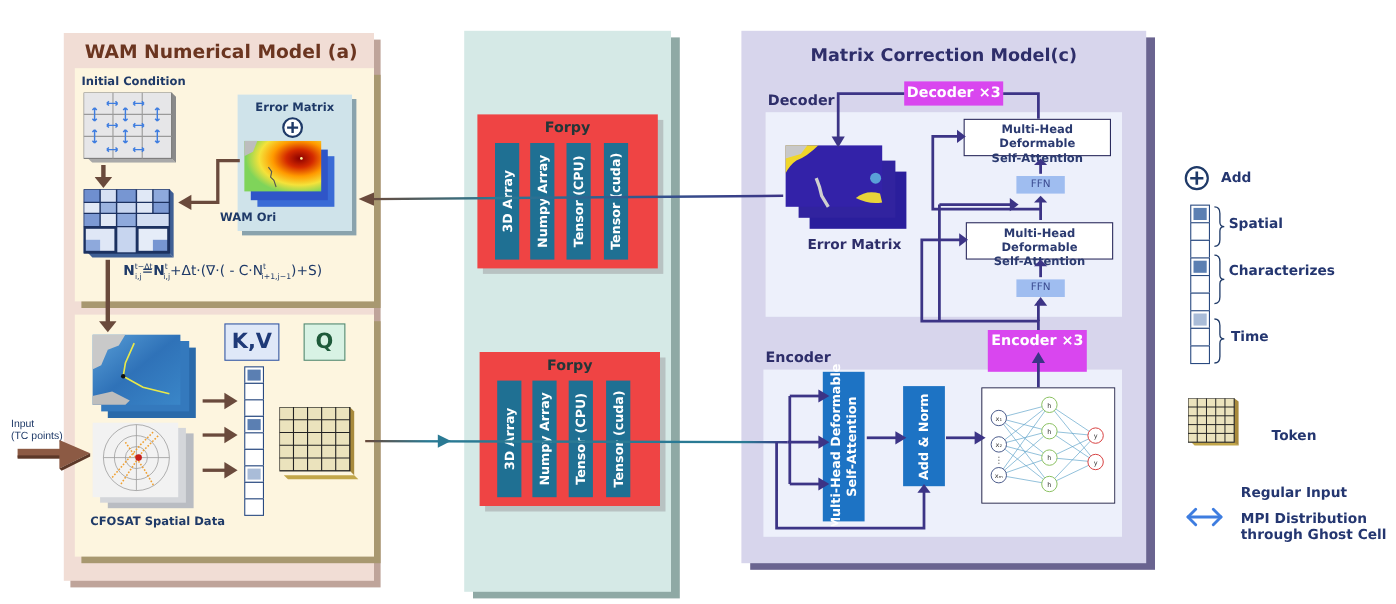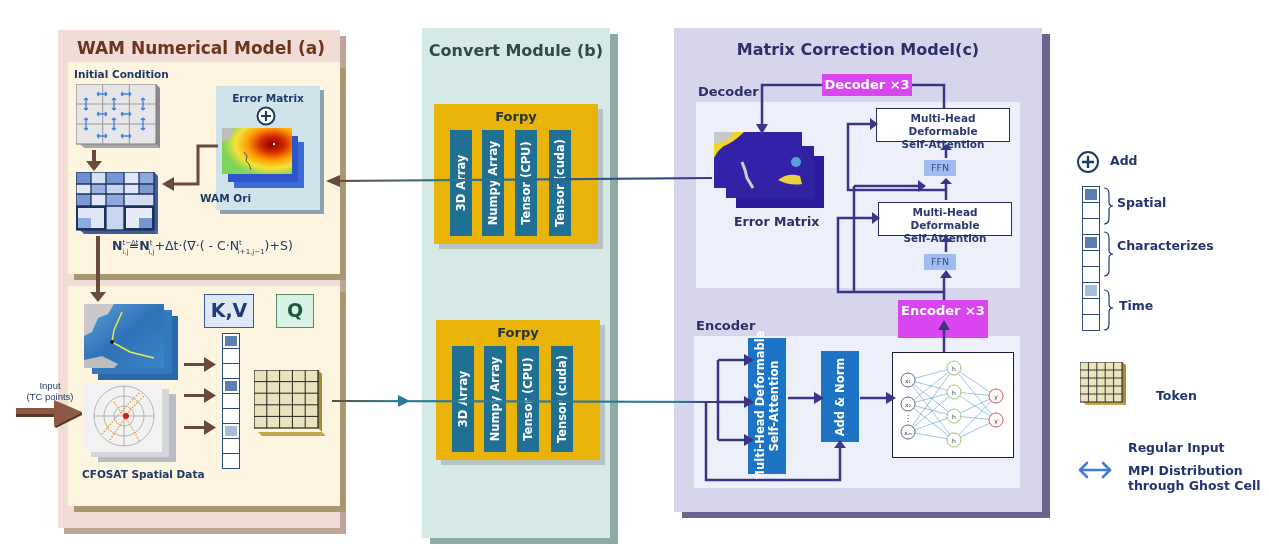--- a/index.html
+++ b/index.html
@@ -15,38 +15,38 @@
   .panelA-inner { left: 68px; top: 62px; width: 272px; height: 212px; background: #fdf5df;
                   box-shadow: 6px 6px 0 #a89870; }
   .panelA-inner2 { left: 68px; top: 286px; width: 272px; height: 220px; background: #fdf5df;
                    box-shadow: 6px 6px 0 #a89870; }
   .titleA { left: 62px; top: 38px; width: 278px; text-align: center; font-size: 17px; font-weight: bold; color: #6b3520; }
 
   
   .panelB { left: 422px; top: 28px; width: 188px; height: 510px; background: #d5e9e6;
             box-shadow: 8px 6px 0 #8fa9a5; }
   .titleB { left: 422px; top: 40px; width: 188px; text-align: center; font-size: 16px; font-weight: bold; color: #2f4a4c; line-height: 22px; }
-  .forpy { position: absolute; width: 164px; height: 140px; background: #eab308; box-shadow: 5px 5px 0 #b8c2c2; }
+  .forpy { position: absolute; width: 164px; height: 140px; background: #ef4444; box-shadow: 5px 5px 0 #b8c2c2; }
   .forpy-title { position: absolute; width: 100%; top: 5px; text-align: center; font-size: 13px; font-weight: bold; color: #243638; }
   .bar { position: absolute; top: 26px; width: 22px; height: 106px; background: #1f7093; }
   .bar span { position: absolute; left: 50%; top: 50%; transform: translate(-50%,-50%) rotate(-90deg);
               font-size: 11.5px; font-weight: bold; color: #ffffff; white-space: nowrap; }
 
   
   .panelC { left: 674px; top: 28px; width: 368px; height: 484px; background: #d7d5ec;
             box-shadow: 8px 6px 0 #6a6490; }
   .titleC { left: 674px; top: 40px; width: 368px; text-align: center; font-size: 16px; font-weight: bold; color: #2e2e6a; }
   .dec-area { left: 696px; top: 102px; width: 324px; height: 186px; background: #edf0fb; }
   .enc-area { left: 694px; top: 336px; width: 326px; height: 152px; background: #edf0fb; }
   .dark-label { position: absolute; background: #d946ef; color: #ffffff; font-weight: bold; font-size: 13px;
                 text-align: center; }
   .mhsa { position: absolute; width: 134px; height: 34px; background: #ffffff; border: 1.5px solid #2b2b5e;
           text-align: center; font-size: 10.5px; font-weight: bold; color: #2b3a70; line-height: 13px;
           box-sizing: border-box; padding-top: 3px; }
-  .ffn { position: absolute; width: 32px; height: 16px; background: #9fbdf0; text-align: center;
+  .ffn { position: absolute; width: 44px; height: 16px; background: #9fbdf0; text-align: center;
          font-size: 9.5px; color: #3a4a90; line-height: 16px; }
   .enc-bar { position: absolute; background: #1d73c4; }
   .enc-bar span { position: absolute; left: 50%; top: 50%; transform: translate(-50%,-50%) rotate(-90deg);
                   font-size: 11.5px; font-weight: bold; color: #ffffff; white-space: nowrap; text-align: center; line-height: 14px; }
 
   
   .leg-text { position: absolute; font-size: 12.5px; font-weight: bold; color: #243670; white-space: nowrap; }
 </style>
 </head>
 <body>
@@ -196,21 +196,21 @@
   </g>
   <g stroke="#f0a030" stroke-width="1.4" stroke-dasharray="1.5,1.5" fill="none">
     <path d="M18,50 L44,20 L56,8"></path>
       <path d="M26,56 L46,26 L60,12"></path>
       <path d="M30,18 L48,44 L56,58"></path>
   </g>
   <circle cx="42" cy="32" r="3" fill="#c8201a"></circle>
 </svg>
 <div class="txt" style="left:82px;top:468px;font-size:10.5px;font-weight:bold;color:#1f3a68;">CFOSAT Spatial Data</div>
 
-<div class="txt" style="left:10px;top:380px;width:58px;text-align:center;font-size:9.5px;color:#1f3a68;line-height:11px;font-family:'Liberation Sans',sans-serif;margin-left:11px;">
+<div class="txt" style="left:10px;top:380px;width:58px;text-align:left;font-size:9.5px;color:#1f3a68;line-height:11px;font-family:'Liberation Sans',sans-serif;">
   <div>Input</div>
   <div>(TC points)</div>
 </div>
 <svg class="abs" style="left:14px;top:396px;" width="72" height="36">
   <rect x="2" y="12" width="44" height="8" fill="#8c5a44"></rect>
   <rect x="2" y="18" width="44" height="3" fill="#5c3828"></rect>
   <polygon points="40,4 68,16 40,30" fill="#8c5a44"></polygon>
   <polygon points="40,30 68,16 68,19 42,32" fill="#5c3828"></polygon>
 </svg>
 
@@ -257,21 +257,20 @@
       <line x1="51.2" y1="0" x2="51.2" y2="58"></line>
     <line x1="0" y1="11.6" x2="64" y2="11.6"></line>
       <line x1="0" y1="23.2" x2="64" y2="23.2"></line>
       <line x1="0" y1="34.8" x2="64" y2="34.8"></line>
       <line x1="0" y1="46.4" x2="64" y2="46.4"></line>
   </g>
 </svg>
 
 <div class="abs panelB"></div>
 <div class="txt titleB">
-  <div>Convert Module (b)</div>
 </div>
 
 <div class="forpy" style="left:434px;top:104px;">
   <div class="forpy-title">Forpy</div>
   <div class="bar" style="left:16px;">
       <span>3D Array</span>
     </div>
   <div class="bar" style="left:48px;">
       <span>Numpy Array</span>
     </div>

